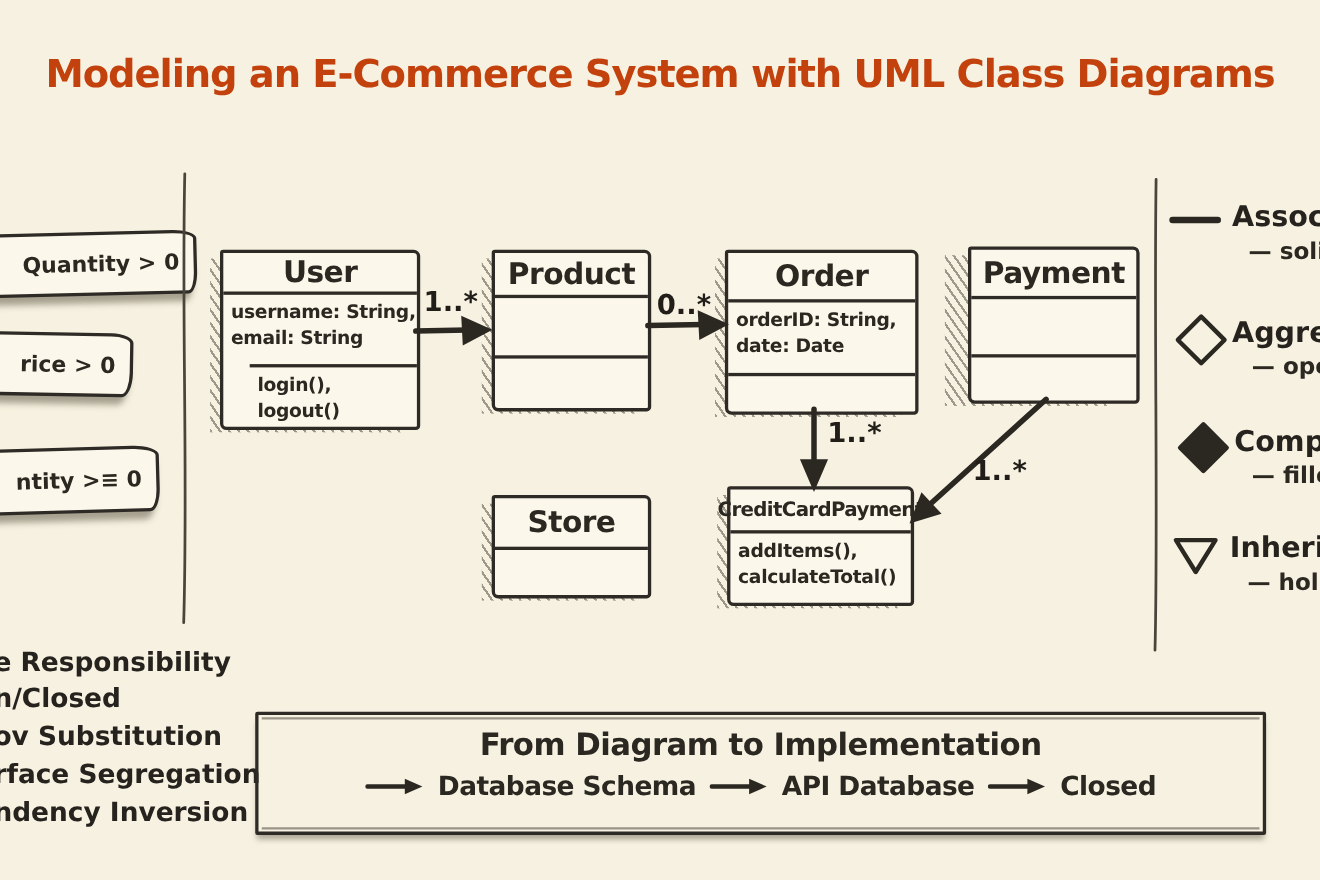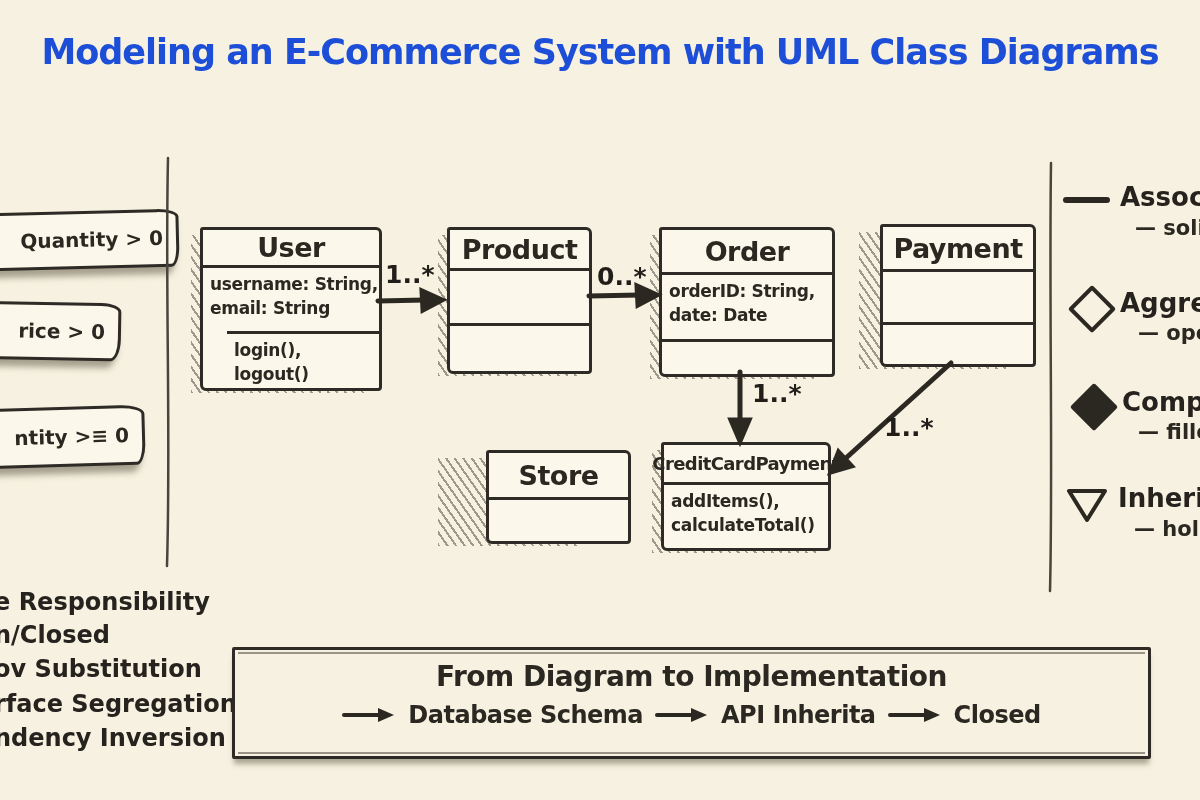--- a/index.html
+++ b/index.html
@@ -4,22 +4,22 @@
 <style>
   html,body{margin:0;padding:0;}
   body{
     width:1200px;height:800px;position:relative;overflow:hidden;
     background:#f6f1e0;color:#2b2822;
     font-family:"DejaVu Sans",sans-serif;font-weight:bold;
   }
   .abs{position:absolute;}
   
   .main-title{
-    top:32px;left:0;width:100%;text-align:center;
-    font-size:35px;letter-spacing:-1px;white-space:nowrap;color:#1d4ed8;
+    top:48px;left:0;width:100%;text-align:center;
+    font-size:35px;letter-spacing:-1px;white-space:nowrap;color:#c2410c;
   }
   
   .scrap{
     background:#fbf7ea;border:3px solid #2e2a25;
     display:flex;align-items:center;justify-content:flex-end;
     font-size:20px;padding-right:13px;white-space:nowrap;
     box-shadow:-4px 7px 6px rgba(100,92,75,.55);
   }
   .scrap1{left:-18px;top:211px;width:178px;height:52px;border-radius:6px 22px 8px 18px / 16px 8px 20px 9px;transform:rotate(-1.4deg);}
   .scrap2{left:-30px;top:302px;width:132px;height:52px;border-radius:8px 20px 10px 16px / 18px 9px 22px 8px;transform:rotate(1deg);}
@@ -131,21 +131,21 @@
   </div>
   <div class="uml-compartment"></div>
 </div>
 
 <div class="uml-box" style="left:868px;top:224px;width:150px;height:137px;margin-left:12px;">
   <div class="uml-name" style="height:42px;">Payment</div>
   <div class="uml-compartment" style="height:50px;flex:0 0 auto;"></div>
   <div class="uml-compartment"></div>
 </div>
 
-<div class="uml-box" style="left:447px;top:450px;width:139px;height:88px;margin-left:39px;">
+<div class="uml-box" style="left:447px;top:450px;width:139px;height:88px;">
   <div class="uml-name" style="height:44px;">Store</div>
   <div class="uml-compartment"></div>
 </div>
 
 <div class="uml-box" style="left:661px;top:442px;width:164px;height:103px;">
   <div class="uml-name small" style="height:37px;">CreditCardPayment</div>
   <div class="uml-members" style="flex:1;">
     <div>addItems(),</div>
     <div>calculateTotal()</div>
   </div>
@@ -196,20 +196,20 @@
   <div class="flow-row">
     <svg class="flow-arrow" width="54" height="18" viewBox="0 0 54 18">
       <path d="M2,9 L38,9" stroke="#2b2822" stroke-width="4" stroke-linecap="round" fill="none"></path>
       <polygon points="52,9 36,2 36,16" fill="#2b2822"></polygon>
     </svg>
     <span>Database Schema</span>
     <svg class="flow-arrow" width="54" height="18" viewBox="0 0 54 18">
       <path d="M2,9 L38,9" stroke="#2b2822" stroke-width="4" stroke-linecap="round" fill="none"></path>
       <polygon points="52,9 36,2 36,16" fill="#2b2822"></polygon>
     </svg>
-    <span>API Inherita</span>
+    <span>API Database</span>
     <svg class="flow-arrow" width="54" height="18" viewBox="0 0 54 18">
       <path d="M2,9 L38,9" stroke="#2b2822" stroke-width="4" stroke-linecap="round" fill="none"></path>
       <polygon points="52,9 36,2 36,16" fill="#2b2822"></polygon>
     </svg>
     <span>Closed</span>
   </div>
 </div>
 
 </body></html>

